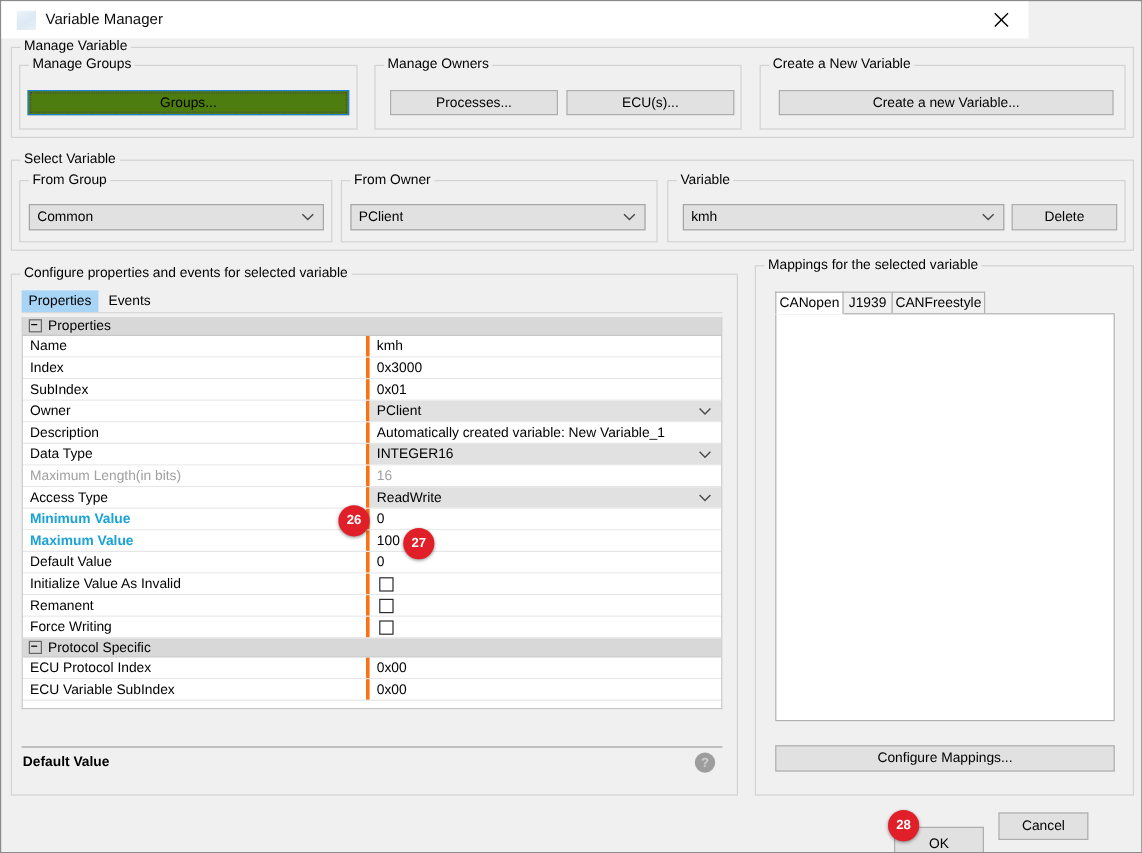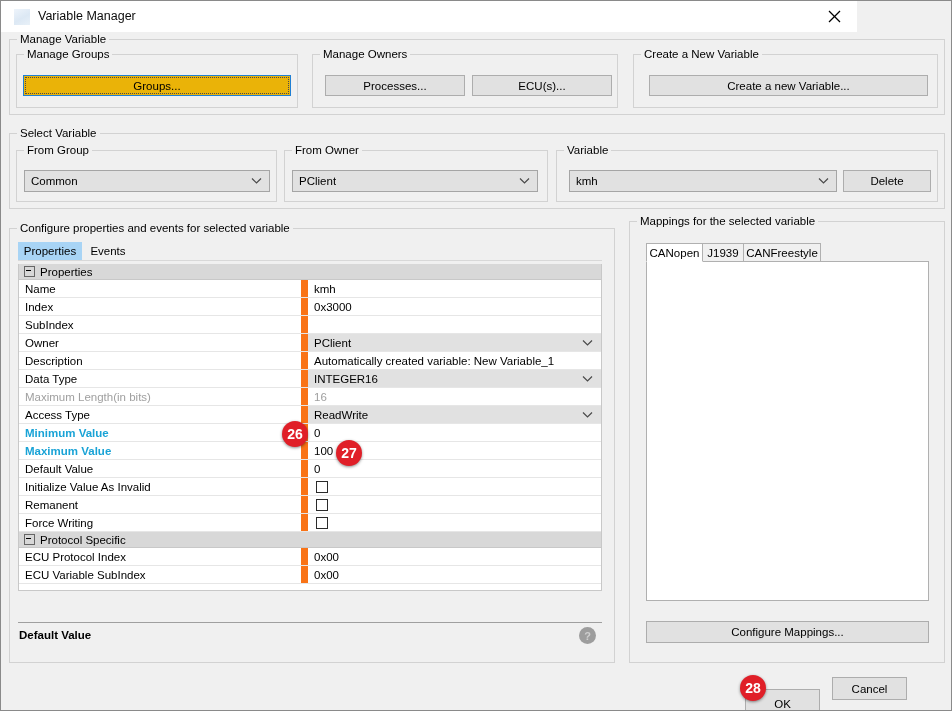--- a/index.html
+++ b/index.html
@@ -84,21 +84,21 @@
     font-size: 11.5px;
     color: #000;
     display: flex;
     align-items: center;
     justify-content: center;
     cursor: default;
     padding: 0;
     white-space: nowrap;
   }
   .btn.focus {
-    background: #eab308;
+    background: #4d7c0f;
     border: 1px solid #1f7fd4;
   }
   .btn.focus::after {
     content: "";
     position: absolute;
     left: 1px; top: 1px; right: 1px; bottom: 1px;
     border: 1px dotted #4a4a4a;
     pointer-events: none;
   }
 
@@ -205,21 +205,21 @@
     box-sizing: border-box;
     background: #ffffff;
   }
   .pg-name {
     width: 289px;
     flex: 0 0 289px;
     display: flex;
     align-items: center;
     padding-left: 6px;
     box-sizing: border-box;
-    border-right: 7px solid #f97316;
+    border-right: 3px solid #f97316;
     font-size: 11.5px;
     color: #000;
     white-space: nowrap;
     overflow: hidden;
   }
   .pg-name.disabled { color: #a0a0a0; }
   .pg-name.highlight { color: #19a3d6; font-weight: bold; }
   .pg-val {
     flex: 1 1 auto;
     display: flex;
@@ -320,21 +320,21 @@
     z-index: 1;
   }
 
   
   .badge {
     position: absolute;
     width: 26px; height: 26px;
     border-radius: 50%;
     background: #e01f28;
     color: #ffffff;
-    font-size: 14px;
+    font-size: 11px;
     font-weight: bold;
     font-family: "Liberation Sans", sans-serif;
     display: flex;
     align-items: center;
     justify-content: center;
     box-shadow: 0 1px 3px rgba(0,0,0,0.45);
     z-index: 50;
     cursor: default;
   }
 </style>
@@ -441,20 +441,23 @@
         </div>
       </div>
       <div class="pg-row">
         <div class="pg-name">Index</div>
         <div class="pg-val">
           <span>0x3000</span>
         </div>
       </div>
       <div class="pg-row">
         <div class="pg-name">SubIndex</div>
+        <div class="pg-val">
+          <span>0x01</span>
+        </div>
       </div>
       <div class="pg-row">
         <div class="pg-name">Owner</div>
         <div class="pg-val combo-cell">
           <span>PClient</span>
           <span class="cell-arrow">
             <svg width="11" height="8" viewBox="0 0 11 8">
               <polyline points="1,1.5 5.5,6 10,1.5" fill="none" stroke="#4a4a4a" stroke-width="1.2"></polyline>
             </svg>
           </span>

